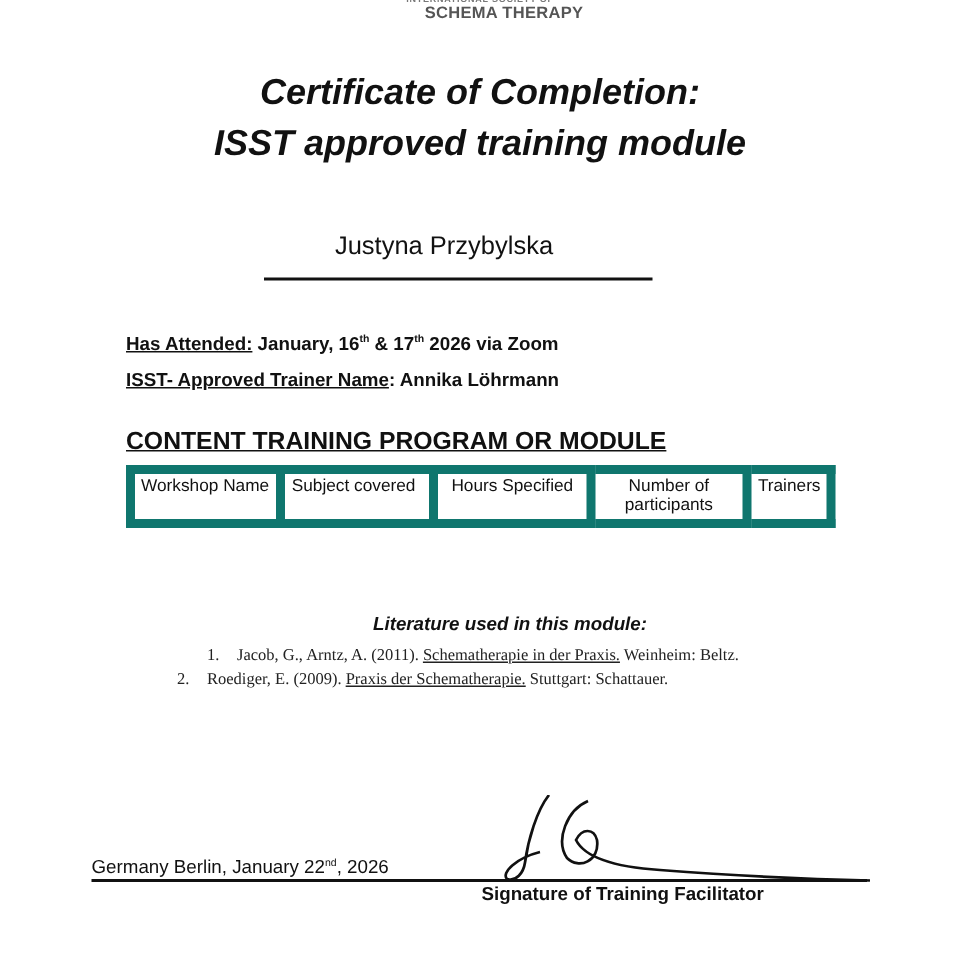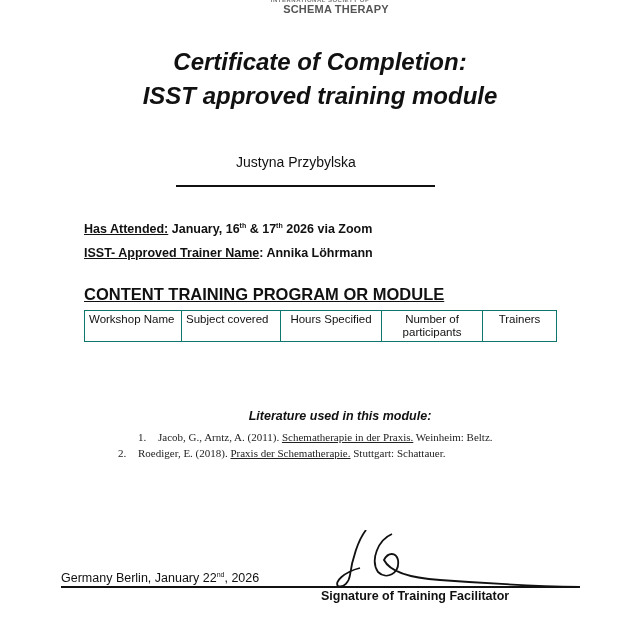--- a/index.html
+++ b/index.html
@@ -1,28 +1,28 @@
 <!DOCTYPE html>
 <html><head>
 <meta charset="utf-8">
 <style>
   html, body { margin: 0; padding: 0; background: #ffffff; }
   body { width: 640px; height: 640px; position: relative; overflow: hidden; font-family: "Liberation Sans", sans-serif; color: #111; }
   .abs { position: absolute; }
   .logo-small { left: 0; width: 640px; top: -3px; text-align: center; font-size: 6px; letter-spacing: 0.5px; color: #777; font-weight: bold; }
   .logo-big { left: 0; width: 640px; top: 3px; text-align: center; font-size: 11px; font-weight: bold; color: #555; letter-spacing: 0.2px; padding-left: 16px; }
   .title { left: 0; width: 640px; text-align: center; font-size: 24px; font-weight: bold; font-style: italic; color: #111; }
-  .name { left: 0; width: 592px; top: 154px; text-align: center; font-size: 14px; color: #111; }
+  .name { left: 0; width: 592px; top: 154px; text-align: center; font-size: 17px; color: #111; }
   .name-line { left: 176px; top: 185px; width: 259px; height: 1.5px; background: #111; }
   .info { left: 84px; font-size: 12.5px; font-weight: bold; }
   .info u { text-decoration: underline; }
   .info sup { font-size: 7px; vertical-align: 5px; }
   .section { left: 84px; top: 285px; font-size: 16.5px; font-weight: bold; text-decoration: underline; }
   table.mod { position: absolute; left: 84px; top: 310px; width: 473px; border-collapse: collapse; font-size: 11.5px; }
-  table.mod td { border: 1px solid #0f766e; vertical-align: top; padding: 2px 4px; line-height: 13px; }
+  table.mod td { border: 6px solid #0f766e; vertical-align: top; padding: 2px 4px; line-height: 13px; }
   table.mod tr.head td { height: 24px; }
   table.mod tr.row td { height: 50px; padding-top: 5px; }
   .c { text-align: center; }
   .mid { vertical-align: middle !important; }
   .lit-title { left: 0; width: 680px; top: 409px; text-align: center; font-size: 12.5px; font-weight: bold; font-style: italic; }
   .lit { left: 118px; font-family: "Liberation Serif", serif; font-size: 11px; color: #222; }
   .lit .num { display: inline-block; width: 20px; }
   .lit u { text-decoration: underline; }
   .place { left: 61px; top: 571px; font-size: 12.5px; }
   .place sup { font-size: 7px; vertical-align: 5px; }
@@ -63,21 +63,21 @@
   </tr>
 </tbody>
   </table>
 
 <div class="abs lit-title">Literature used in this module:</div>
 
 <div class="abs lit" style="top:431px;margin-left:20px;">
   <span class="num">1.</span><span>Jacob, G., Arntz, A. (2011). </span><u>Schematherapie in der Praxis.</u><span> Weinheim: Beltz.</span>
 </div>
 <div class="abs lit" style="top:447px;">
-  <span class="num">2.</span><span>Roediger, E. (2018). </span><u>Praxis der Schematherapie.</u><span> Stuttgart: Schattauer.</span>
+  <span class="num">2.</span><span>Roediger, E. (2009). </span><u>Praxis der Schematherapie.</u><span> Stuttgart: Schattauer.</span>
 </div>
 
 <div class="abs place">
   <span>Germany Berlin, January 22</span><sup>nd</sup><span>, 2026</span>
 </div>
 
 <svg class="abs sig" width="260" height="60" viewBox="0 0 260 60">
   <path d="M36 0 C 28 10, 22 30, 20 45 C 19 52, 14 58, 8 56 C 4 52, 14 42, 30 38" fill="none" stroke="#111" stroke-width="1.8"></path>
   <path d="M62 4 C 48 10, 40 30, 48 42 C 56 50, 70 44, 68 30 C 66 22, 58 22, 54 30 C 60 42, 80 48, 110 50 C 150 53, 200 56, 250 57" fill="none" stroke="#111" stroke-width="1.8"></path>
 </svg>

